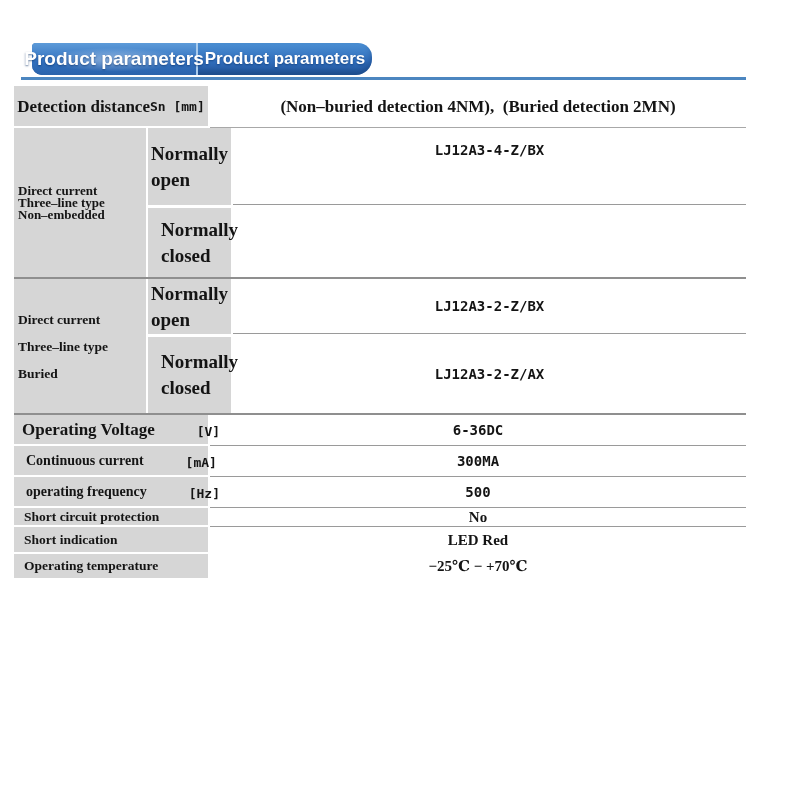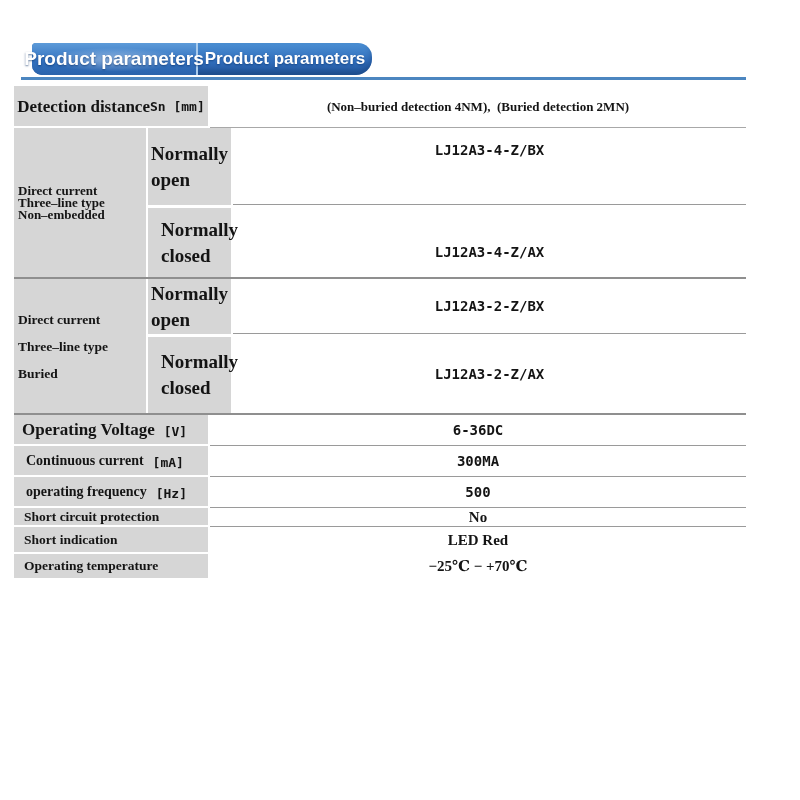--- a/index.html
+++ b/index.html
@@ -65,21 +65,21 @@
   }
   .thead-title { font-weight: bold; font-size: 17px; line-height: 19px; }
   .thead-sub {
     font-family: "DejaVu Sans Mono", "Liberation Mono", monospace;
     font-weight: bold; font-size: 13px; line-height: 15px;
   }
   .thead-right {
     flex: 1;
     border-bottom: 1px solid #a8a8a8;
     display: flex; align-items: center; justify-content: center;
-    font-weight: bold; font-size: 13px;
+    font-weight: bold; font-size: 17px;
     white-space: pre;
   }
 
   
   .group { display: flex; }
   .group-1 { height: 149px; }
   .group-2 { height: 138px; border-top: 2px solid #8f8f8f; border-bottom: 2px solid #8f8f8f; }
   .cat-cell {
     width: 134px;
     background: #d6d6d6;
@@ -116,20 +116,21 @@
   
   .spec-row { display: flex; }
   .spec-label-cell {
     width: 194px; margin-right: 2px;
     background: #d6d6d6;
     border-bottom: 2px solid #ffffff;
     display: flex; align-items: center;
     padding-left: 10px;
     font-weight: bold; font-size: 13.5px;
     white-space: nowrap;
+    gap: 33px;
   }
   .spec-row:last-child .spec-label-cell { border-bottom: none; }
   .spec-row:nth-child(1) .spec-label-cell { font-size: 17px; padding-left: 8px; }
   .spec-row:nth-child(2) .spec-label-cell,
   .spec-row:nth-child(3) .spec-label-cell { font-size: 14px; padding-left: 12px; }
   .spec-unit {
     font-family: "DejaVu Sans Mono", "Liberation Mono", monospace;
     font-weight: bold; font-size: 13px;
     margin-left: 9px; position: relative; top: 2px;
   }
@@ -171,21 +172,20 @@
         <span class="cat-line">Three–line type</span>
         <span class="cat-line">Non–embedded</span>
       </div>
       <div class="gr-rows">
         <div class="gr g1r1">
           <div class="mode-cell">Normally open</div>
           <div class="part-cell v-top">LJ12A3-4-Z/BX</div>
         </div>
         <div class="gr g1r2">
           <div class="mode-cell">Normally closed</div>
-          <div class="part-cell v-low">LJ12A3-4-Z/AX</div>
         </div>
       </div>
     </div>
 
     <div class="group group-2">
       <div class="cat-cell">
         <span class="cat-line">Direct current</span>
         <span class="cat-line">Three–line type</span>
         <span class="cat-line">Buried</span>
       </div>

